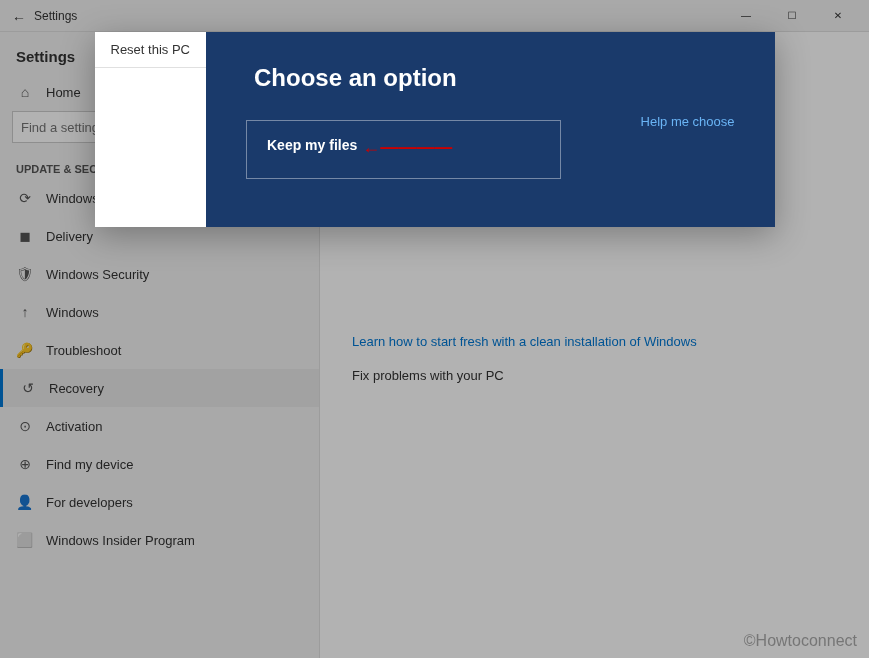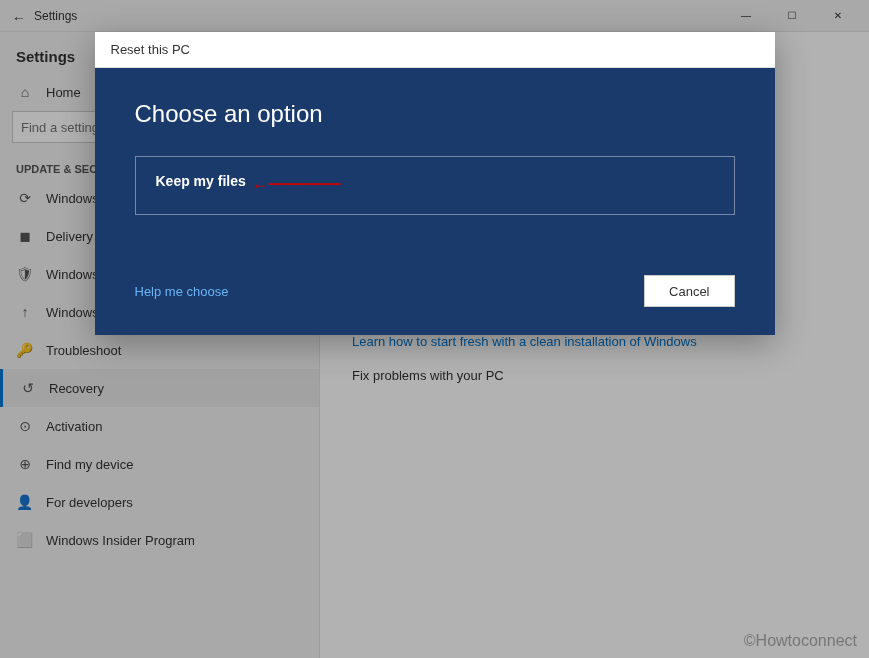--- a/index.html
+++ b/index.html
@@ -162,42 +162,43 @@
       padding-top: 32px;
       z-index: 100;
     }
 
     
     .modal {
       width: 680px;
       background: white;
       box-shadow: 0 8px 32px rgba(0,0,0,0.3);
       display: flex;
-      flex-direction: column;
+      flex-direction: row;
     }
     .modal-titlebar {
       height: 36px;
       background: white;
       display: flex;
       align-items: center;
       padding: 0 16px;
       border-bottom: 1px solid #e0e0e0;
       font-size: 13px;
       color: #333;
     }
     .modal-body {
       background: #1a3a6b;
       padding: 32px 40px 32px 40px;
       flex: 1;
     }
     .modal-heading {
       font-size: 24px;
-      font-weight: 400;
+      font-weight: 700;
       color: white;
       margin-bottom: 28px;
+      margin-left: 8px;
     }
     .option-card {
       background: transparent;
       border: 1px solid rgba(255,255,255,0.4);
       padding: 16px 20px;
       margin-bottom: 16px;
       cursor: pointer;
       transition: background 0.15s;
     }
     .option-title {
@@ -341,17 +342,16 @@
         <div class="option-title">
           <span>Keep my files</span>
           <span class="red-arrow">←————</span>
         </div>
       </div>
 
     </div>
 
     <div class="modal-footer">
       <button class="help-link">Help me choose</button>
-      <button class="cancel-btn">Cancel</button>
     </div>
 
   </div>
 </div>
 
 </body></html>

